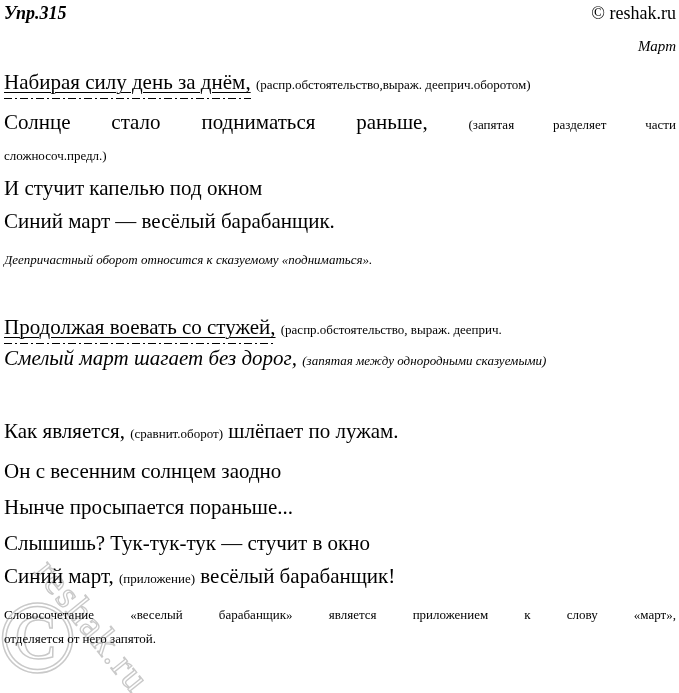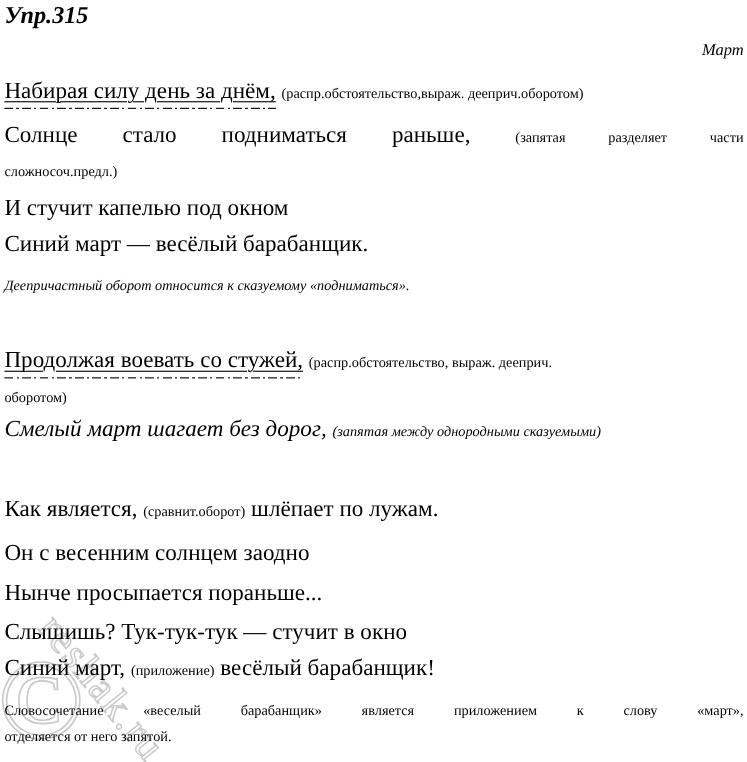--- a/index.html
+++ b/index.html
@@ -9,21 +9,21 @@
     color: #000000;
   }
   .page {
     position: relative; width: 679px; height: 693px;
     padding: 2px 3px 0 4px; box-sizing: border-box; background: #ffffff;
   }
   .content { position: relative; z-index: 1; }
 
   .header {
     display: flex; justify-content: space-between; align-items: baseline;
-    font-size: 22px; line-height: 23px; margin-bottom: 8px;
+    font-size: 18px; line-height: 23px; margin-bottom: 8px;
   }
   .exercise { font-weight: bold; font-style: italic; }
   .credit { font-weight: normal; }
 
   .doc-title { text-align: right; font-size: 15px; line-height: 26px; margin-bottom: 9px; font-style: italic; }
 
   .para { font-size: 21px; line-height: 29px; }
   .para.size-note { font-size: 17px; line-height: 23px; }
   .para.oneline { white-space: nowrap; }
 
@@ -72,20 +72,21 @@
 <div class="page">
 
   <div class="watermark">
     <span class="wm-copyright">©</span>
     <span class="wm-site">reshak.ru</span>
   </div>
 
   <div class="content">
     <div class="header">
       <span class="exercise">Упр.315</span>
+      <span class="credit">© reshak.ru</span>
     </div>
 
     <div class="doc-title">Март</div>
 
     <div id="paragraphs">
         <div class="para size-main sp-md oneline">
           <div class="line"><span class="run run-underlined">Набирая силу день за днём,</span><span class="run run-main"> </span><span class="run run-note">(распр.обстоятельство,выраж. дееприч.оборотом)</span></div>
         </div>
         <div class="para size-main sp-xs">
           <div class="line spread"><span class="run run-main">Солнце стало подниматься раньше, </span><span class="run run-note">(запятая разделяет части</span></div>
@@ -95,21 +96,20 @@
           <div class="line"><span class="run run-main">И стучит капелью под окном</span></div>
         </div>
         <div class="para size-main sp-lg">
           <div class="line"><span class="run run-main">Синий март — весёлый барабанщик.</span></div>
         </div>
         <div class="para size-note sp-blank">
           <div class="line"><span class="run run-note">Деепричастный оборот относится к сказуемому «подниматься».</span></div>
         </div>
         <div class="para size-main sp-none">
           <div class="line"><span class="run run-underlined">Продолжая воевать со стужей,</span><span class="run run-main"> </span><span class="run run-note">(распр.обстоятельство, выраж. дееприч.</span></div>
-          <div class="line"><span class="run run-note">оборотом)</span></div>
         </div>
         <div class="para size-main sp-blank oneline">
           <div class="line"><span class="run run-main">Смелый март шагает без дорог, </span><span class="run run-note">(запятая между однородными сказуемыми)</span></div>
         </div>
         <div class="para size-main sp-md">
           <div class="line"><span class="run run-main">Как является, </span><span class="run run-note">(сравнит.оборот)</span><span class="run run-main"> шлёпает по лужам.</span></div>
         </div>
         <div class="para size-main sp-sm">
           <div class="line"><span class="run run-main">Он с весенним солнцем заодно</span></div>
         </div>

